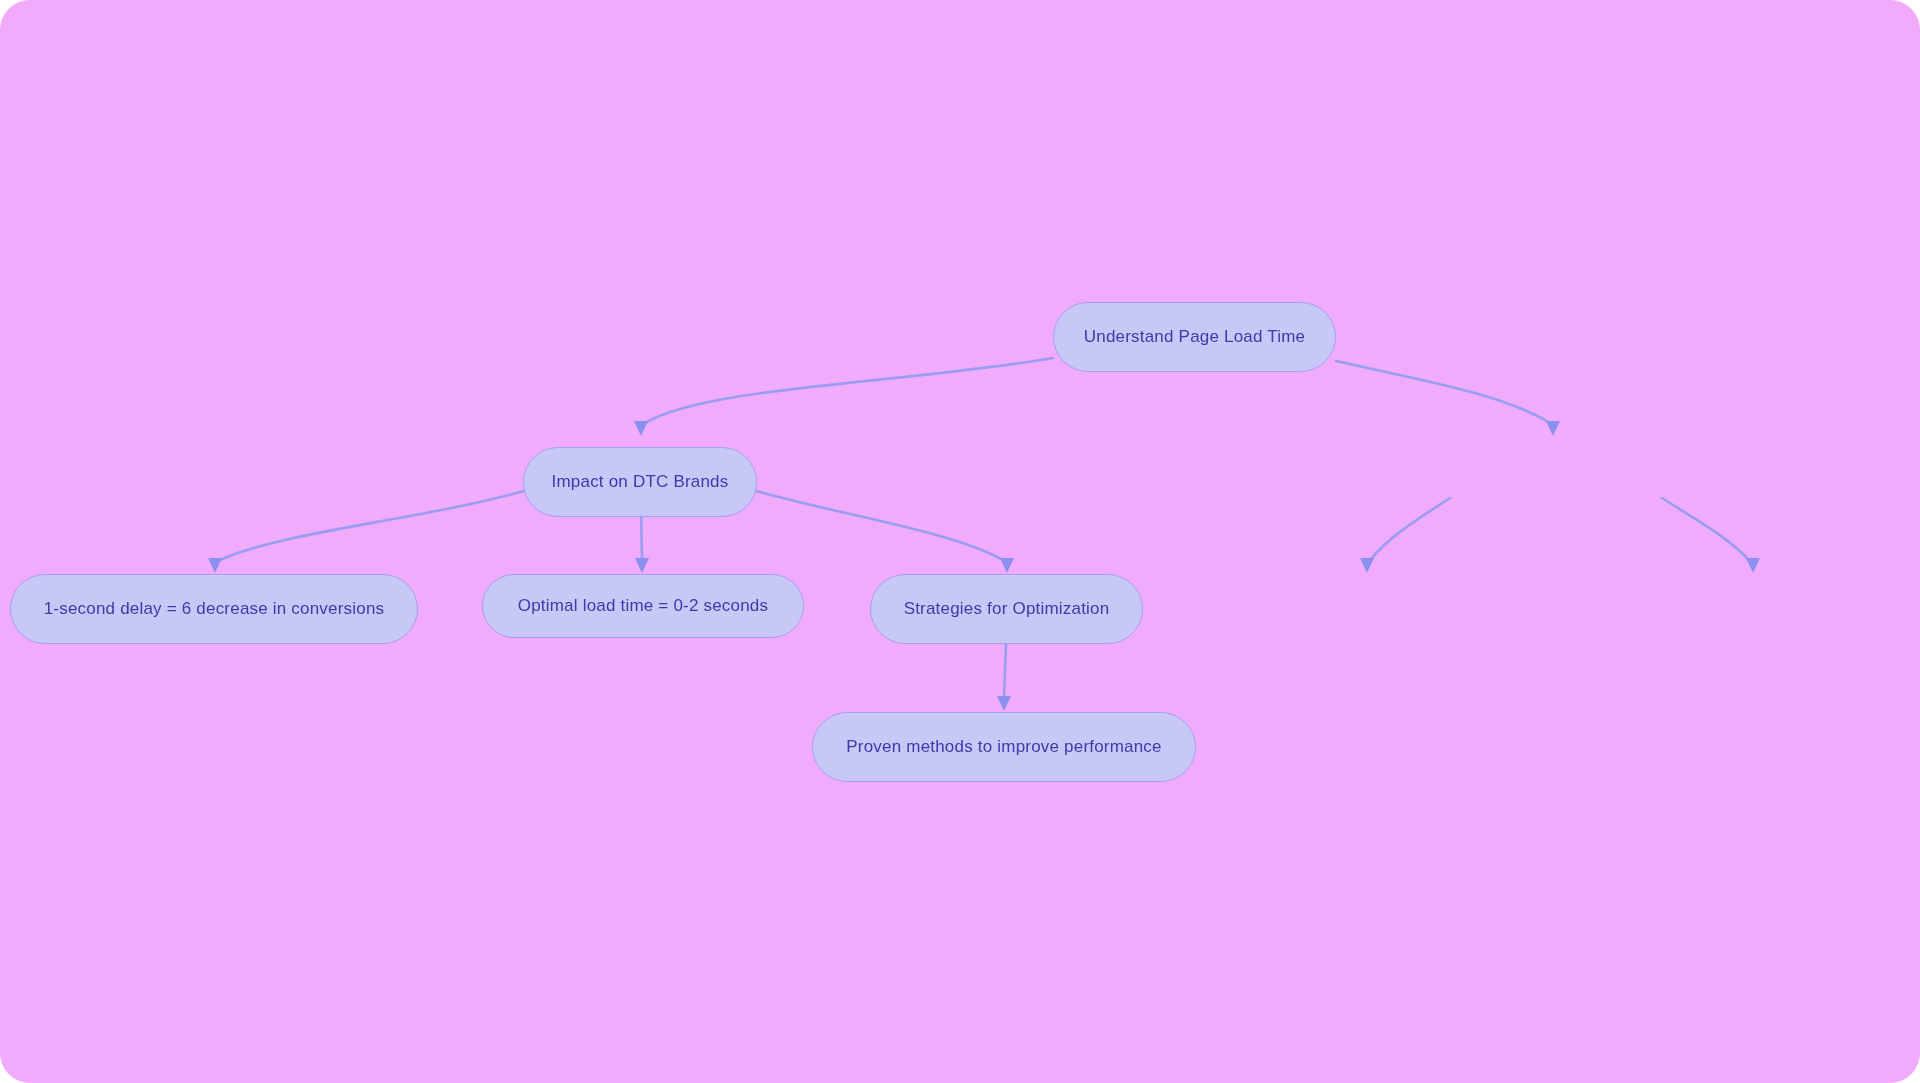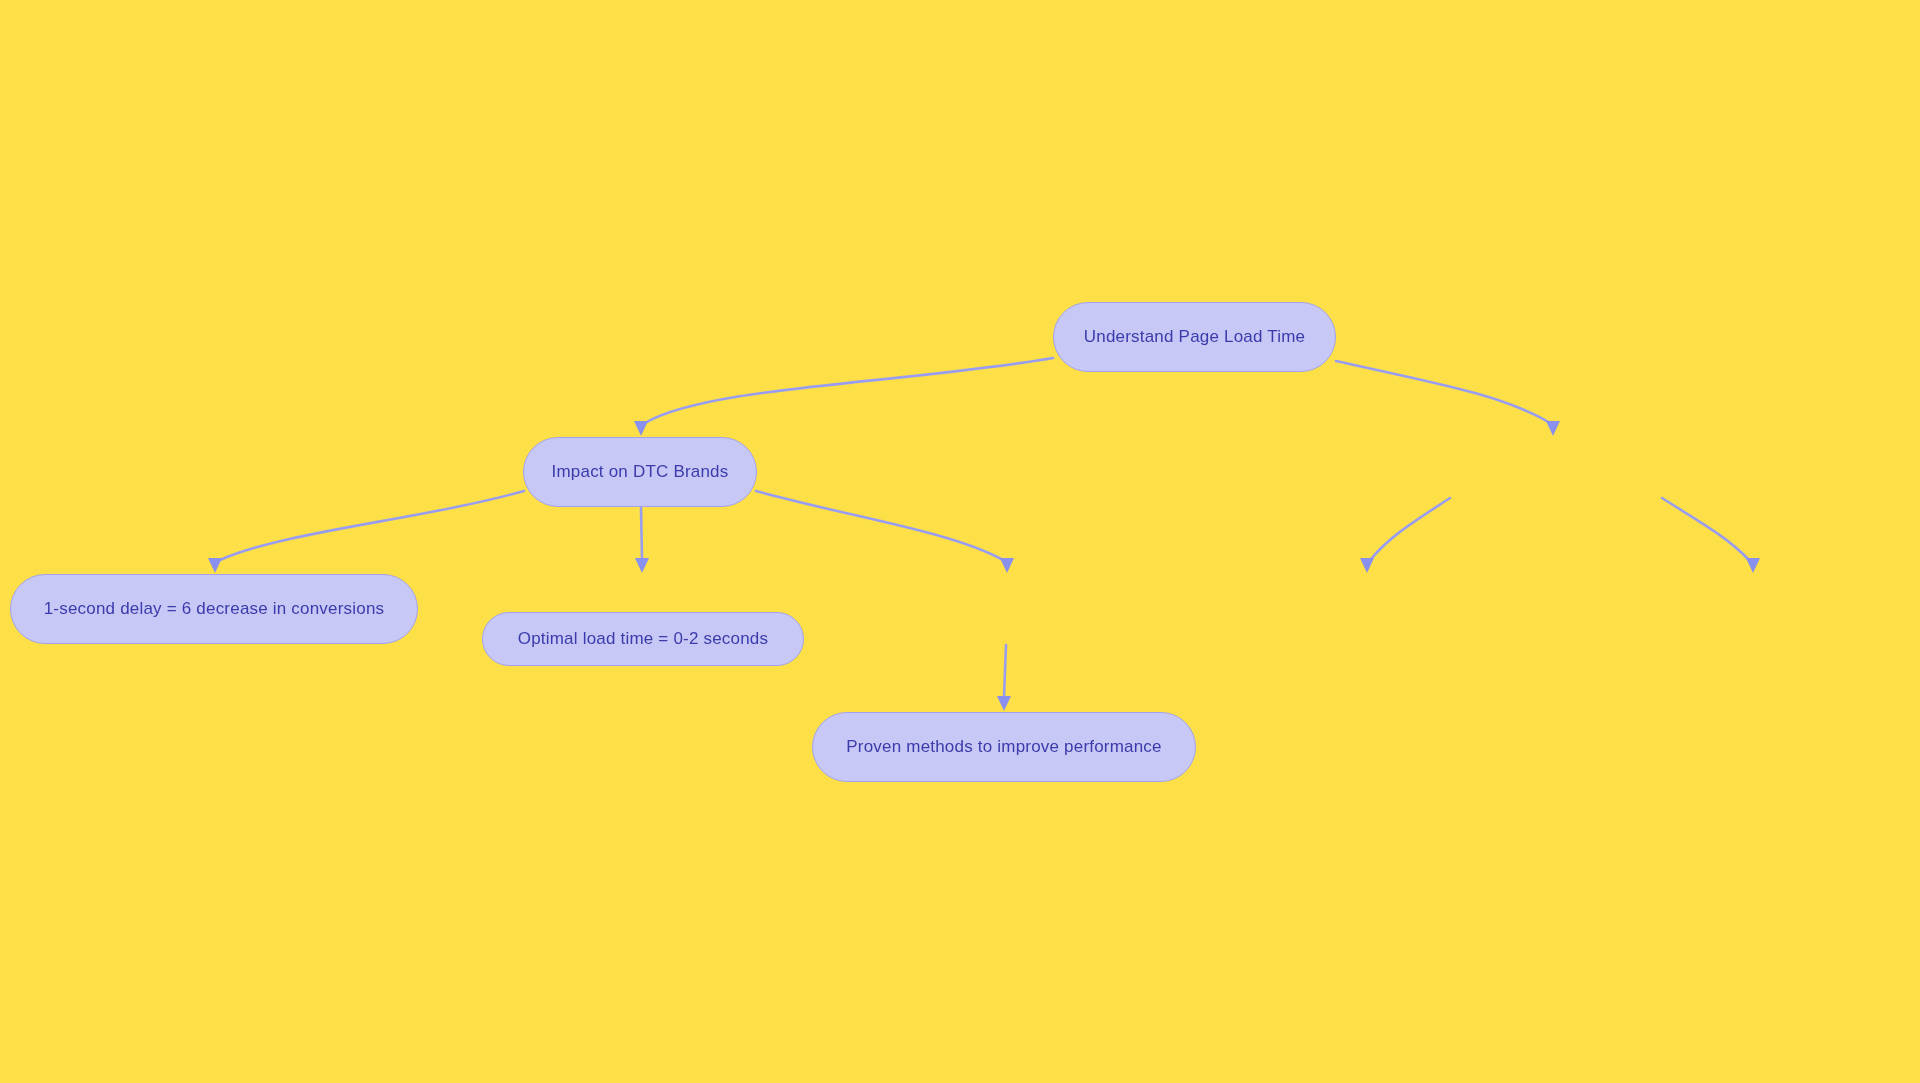--- a/index.html
+++ b/index.html
@@ -5,22 +5,23 @@
   html, body {
     margin: 0;
     padding: 0;
     background: #ffffff;
     font-family: "Liberation Sans", "DejaVu Sans", sans-serif;
   }
   .canvas {
     position: relative;
     width: 1920px;
     height: 1083px;
-    background: #fde047;
+    background: #f0abfc;
     overflow: hidden;
+    border-radius: 30px;
   }
   .edges-layer {
     position: absolute;
     left: 0;
     top: 0;
     width: 1920px;
     height: 1083px;
     pointer-events: none;
   }
   .edge-path {
@@ -76,25 +77,26 @@
 
     <path class="edge-path" d="M 1662 498 C 1698 521, 1726 536, 1748 559"></path>
     <polygon class="arrowhead" points="1753,573 1746,558 1760,558"></polygon>
 
     <path class="edge-path" d="M 1006 645 L 1004 697"></path>
     <polygon class="arrowhead" points="1004,711 997,696 1011,696"></polygon>
   </svg>
 
   <div class="node" style="left:1053px; top:302px; width:283px; height:70px;">Understand Page Load Time</div>
 
-  <div class="node" style="left:523px; top:437px; width:234px; height:70px;">Impact on DTC Brands</div>
+  <div class="node" style="left:523px; top:447px; width:234px; height:70px;">Impact on DTC Brands</div>
 
 
   <div class="node" style="left:10px; top:574px; width:408px; height:70px;">1-second delay = 6 decrease in conversions</div>
 
-  <div class="node" style="left:482px; top:574px; width:322px; height:54px;margin-top:38px;">Optimal load time = 0-2 seconds</div>
+  <div class="node" style="left:482px; top:574px; width:322px; height:64px;">Optimal load time = 0-2 seconds</div>
 
+  <div class="node" style="left:870px; top:574px; width:273px; height:70px;">Strategies for Optimization</div>
 
 
 
   <div class="node" style="left:812px; top:712px; width:384px; height:70px;">Proven methods to improve performance</div>
 
 </div>
 
 </body></html>

